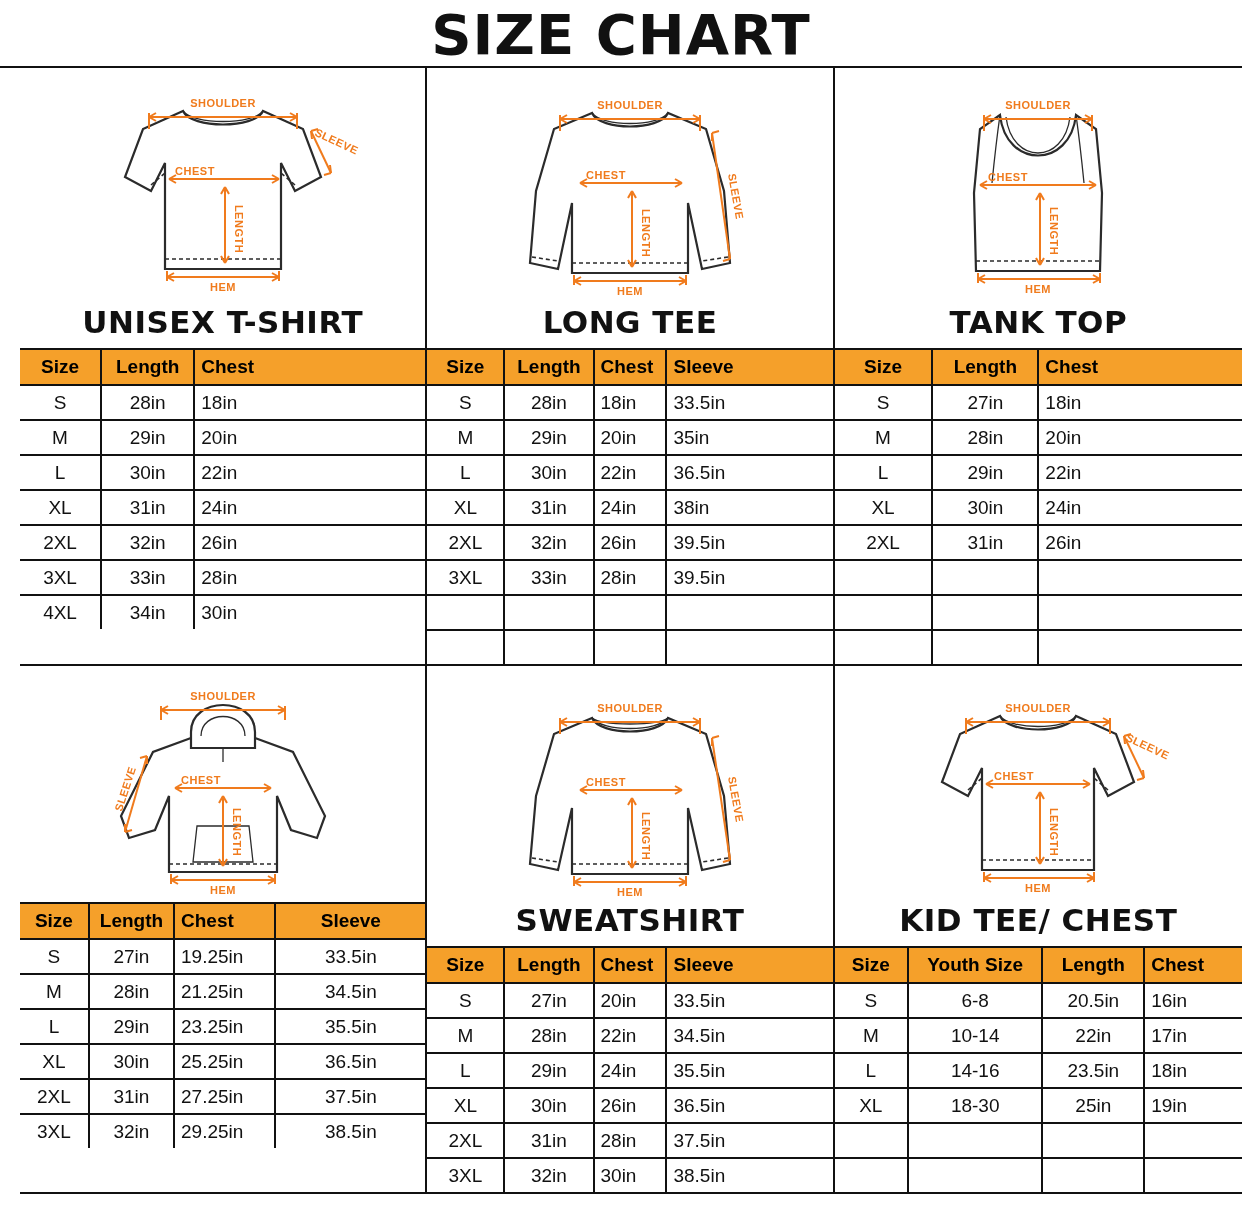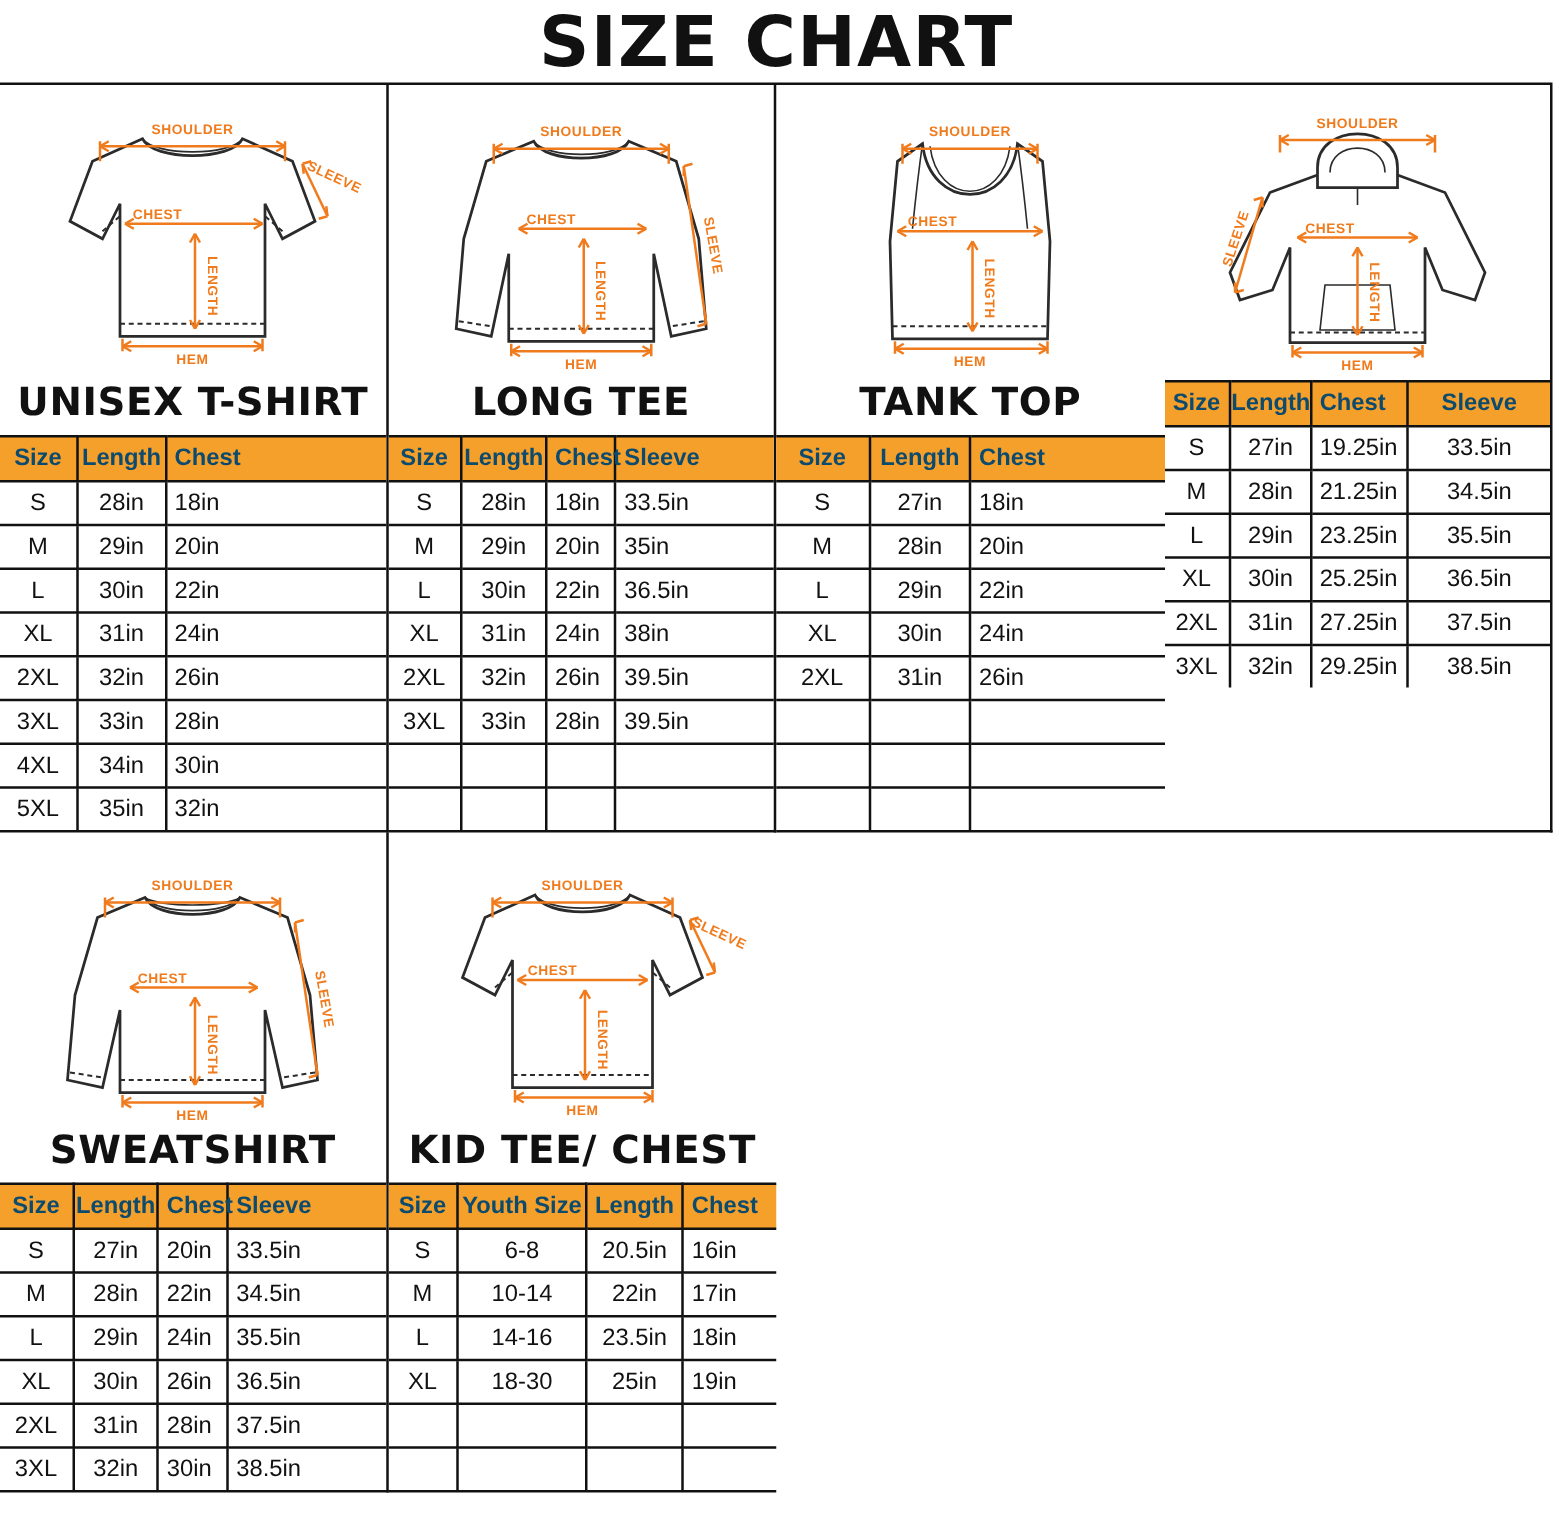--- a/index.html
+++ b/index.html
@@ -17,22 +17,23 @@
     font-size:56px;
     font-weight:bold;
     letter-spacing:1px;
     line-height:62px;
     padding-top:4px;
     font-family:"DejaVu Sans", sans-serif;
   }
 
   .grid{
     display:grid;
-    grid-template-columns:1fr 1fr 1fr 1fr;
+    grid-template-columns:1fr 1fr 1fr;
     border-top:2px solid #111;
+    padding-left:20px;
   }
   .cell{
     border-right:2px solid #111;
     border-bottom:2px solid #111;
     box-sizing:border-box;
     position:relative;
   }
   .cell:nth-child(3n){border-right:none;}
   .cell:first-child{border-left:none;}
 
@@ -52,21 +53,21 @@
     font-family:"DejaVu Sans", sans-serif;
   }
 
   table{
     width:100%;
     border-collapse:collapse;
     table-layout:fixed;
   }
   th{
     background:#F5A02A;
-    color:#0c4a6e;
+    color:#000000;
     font-size:19px;
     font-weight:bold;
     padding:6px 0 6px 6px;
     text-align:left;
     border-right:2px solid #111;
     border-top:2px solid #111;
     border-bottom:2px solid #111;
     white-space:nowrap;
   }
   th:last-child{border-right:none;}
@@ -177,25 +178,20 @@
             </tr>
           <tr>
               <td class="ctr">3XL</td>
               <td class="ctr">33in</td>
               <td>28in</td>
             </tr>
           <tr>
               <td class="ctr">4XL</td>
               <td class="ctr">34in</td>
               <td>30in</td>
-            </tr>
-          <tr>
-              <td class="ctr">5XL</td>
-              <td class="ctr">35in</td>
-              <td>32in</td>
             </tr>
         </tbody>
       </table>
     </div>
 
     <div class="cell">
       <div class="illus">
         <svg width="300" height="226" viewBox="0 0 300 226">
           <path class="ol" d="M112 40 L74 56 L56 118 L50 190 L78 196 L92 130 L92 200 L208 200 L208 130 L222 196 L250 190 L244 118 L226 56 L188 40 C180 58 120 58 112 40 Z"></path>
           <path class="ol-thin" d="M112 40 C122 54 178 54 188 40"></path>

